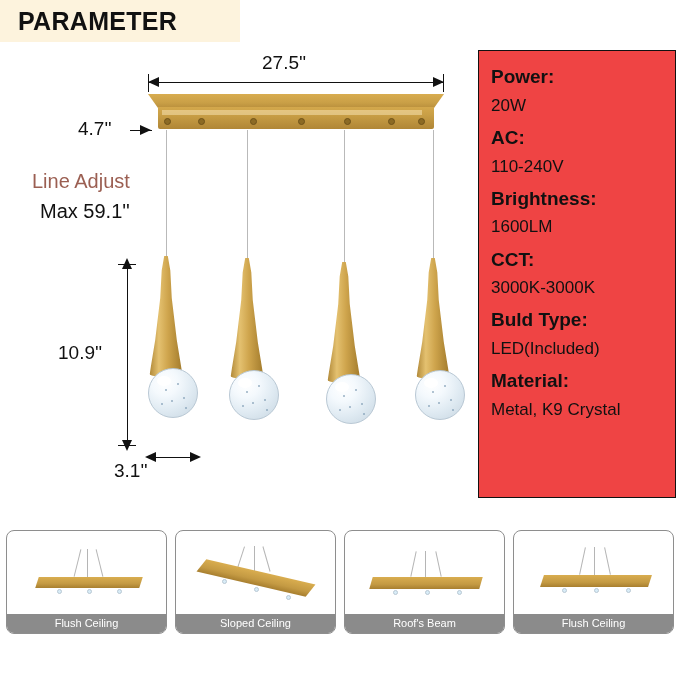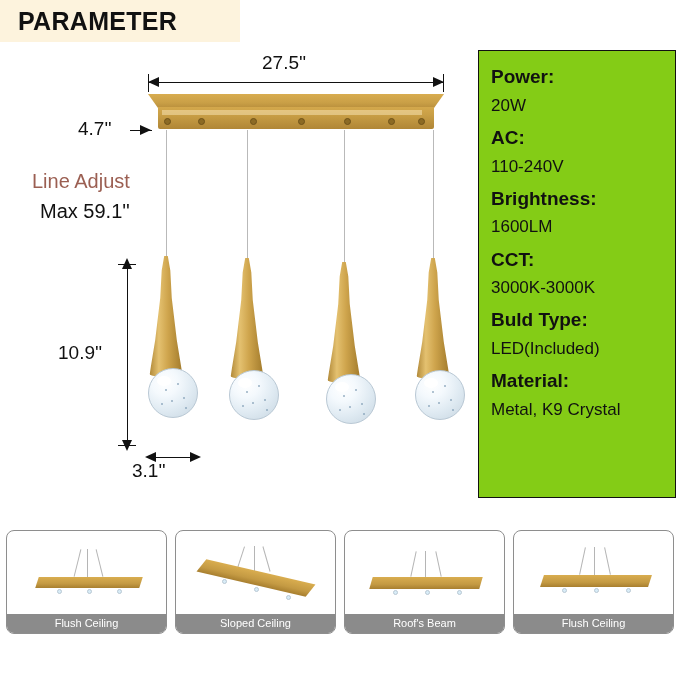--- a/index.html
+++ b/index.html
@@ -171,21 +171,21 @@
     font-size: 20px;
     color: #111;
   }
 
   
   .spec {
     position: absolute;
     left: 478px; top: 50px;
     width: 198px; height: 448px;
     border: 1px solid #111;
-    background: #84cc16;
+    background: #ef4444;
     padding: 14px 12px 0 12px;
   }
   .spec-row { margin-bottom: 9px; }
   .spec-label {
     font-size: 19px;
     font-weight: bold;
     color: #111;
     line-height: 1.25;
   }
   .spec-value {
@@ -336,21 +336,21 @@
   <div class="vdim" style="left:127px; top:222px; height:182px;"></div>
   <div class="arrow arrow-up" style="left:122px; top:216px;"></div>
   <div class="arrow arrow-down" style="left:122px; top:398px;"></div>
   <div class="tick" style="left:118px; top:222px; width:18px; height:1px;"></div>
   <div class="tick" style="left:118px; top:403px; width:18px; height:1px;"></div>
   <div class="dim-label" style="left:58px; top:300px;">10.9''</div>
 
   <div class="tick" style="left:148px; top:415px; width:51px; height:1px;"></div>
   <div class="arrow arrow-left" style="left:145px; top:410px;"></div>
   <div class="arrow arrow-right" style="left:190px; top:410px;"></div>
-  <div class="dim-label" style="left:132px; top:418px;">3.1''</div>
+  <div class="dim-label" style="left:114px; top:418px;">3.1''</div>
 </div>
 
 <div class="spec">
   <div class="spec-row">
     <div class="spec-label">Power:</div>
     <div class="spec-value">20W</div>
   </div>
   <div class="spec-row">
     <div class="spec-label">AC:</div>
     <div class="spec-value">110-240V</div>

